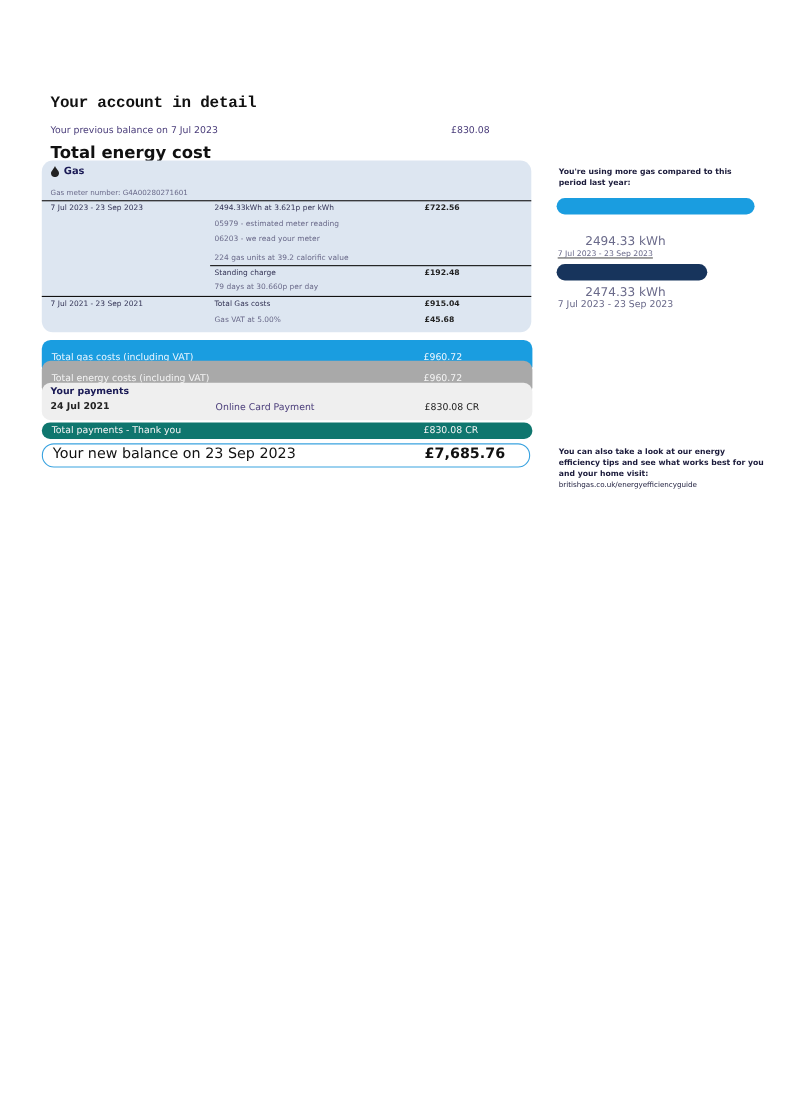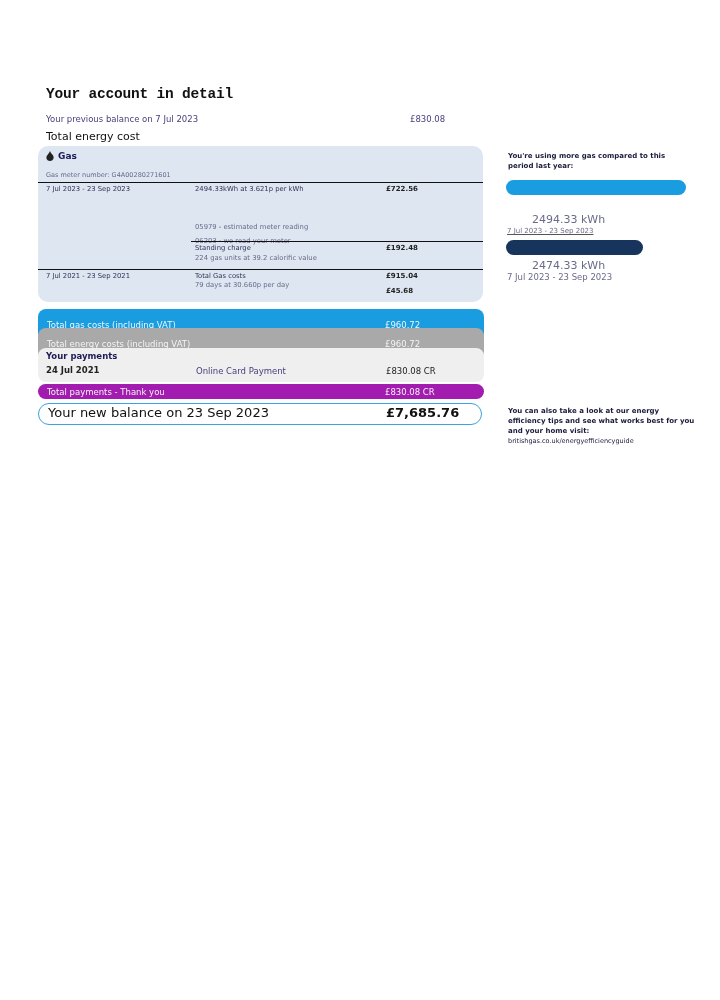--- a/index.html
+++ b/index.html
@@ -2,40 +2,40 @@
 <html><head>
 <meta charset="utf-8">
 <style>
   html, body { margin: 0; padding: 0; background: #ffffff; }
   body { width: 720px; height: 1000px; position: relative; overflow: hidden;
          font-family: "DejaVu Sans", "Liberation Sans", sans-serif; color: #1a1a1a; }
   .abs { position: absolute; }
   .title { left: 46px; top: 86px; font-size: 14.5px; font-weight: bold; color: #111; letter-spacing: -0.2px; font-family: Liberation Mono, monospace; }
   .prev-label { left: 46px; top: 114px; font-size: 8.5px; color: #4a3d7a; }
   .prev-amount { left: 410px; top: 114px; font-size: 8.5px; color: #4a3d7a; }
-  .tec { left: 46px; top: 130px; font-size: 11px; font-weight: normal; color: #111; }
+  .tec { left: 46px; top: 130px; font-size: 15px; font-weight: bold; color: #111; }
 
   .gas-panel { left: 38px; top: 146px; width: 445px; height: 156px; background: #dde6f1; border-radius: 10px; }
   .gas-head { left: 46px; top: 151px; font-size: 9px; font-weight: bold; color: #1a1a55; display: flex; align-items: center; gap: 4px; text-align: right; }
   .drop { width: 8px; height: 10px; }
   .meter { left: 46px; top: 171px; font-size: 6.5px; color: #6a6a8a; }
   .rule { height: 0; border-top: 1.5px solid #111; }
   .r1 { left: 38px; top: 182px; width: 445px; }
   .r2 { left: 191px; top: 241px; width: 292px; }
   .r3 { left: 38px; top: 269px; width: 445px; }
   .sm { font-size: 6.8px; color: #333355; }
-  .smg { font-size: 6.8px; color: #6a6a8a; margin-top: 24px; }
+  .smg { font-size: 6.8px; color: #6a6a8a; }
   .amt { font-size: 7px; font-weight: bold; color: #222; }
 
   .bar { left: 38px; width: 446px; height: 32px; border-radius: 8px; font-size: 8.5px; display: flex; align-items: center; }
   .bar span { position: absolute; }
   .bar-blue { top: 309px; background: #1a9de0; color: #eaf6ff; }
   .bar-grey { top: 328px; background: #a9a9a9; color: #f4f4f4; }
   .pay-panel { left: 38px; top: 348px; width: 446px; height: 34px; background: #efefef; border-radius: 8px; }
-  .bar-grey2 { top: 384px; background: #a21caf; color: #f4f4f4; height: 15px; }
+  .bar-grey2 { top: 384px; background: #0f766e; color: #f4f4f4; height: 15px; }
   .newbal { left: 38px; top: 403px; width: 444px; height: 22px; border: 1.5px solid #3aa3e0; border-radius: 11px; box-sizing: border-box; }
   .newbal-label { left: 48px; top: 405px; font-size: 13px; color: #111; }
   .newbal-amount { left: 386px; top: 405px; font-size: 13px; font-weight: bold; color: #111; }
 
   .side-text { left: 508px; font-size: 7px; font-weight: bold; color: #1a1a3a; line-height: 10px; }
   .pill { height: 15px; border-radius: 8px; }
   .pill-blue { left: 506px; top: 180px; width: 180px; background: #1a9de0; }
   .pill-navy { left: 506px; top: 240px; width: 137px; background: #17345c; }
   .kwh { left: 532px; font-size: 11px; color: #6a6a8a; }
   .per { left: 507px; font-size: 8.5px; color: #6a6a8a; }

